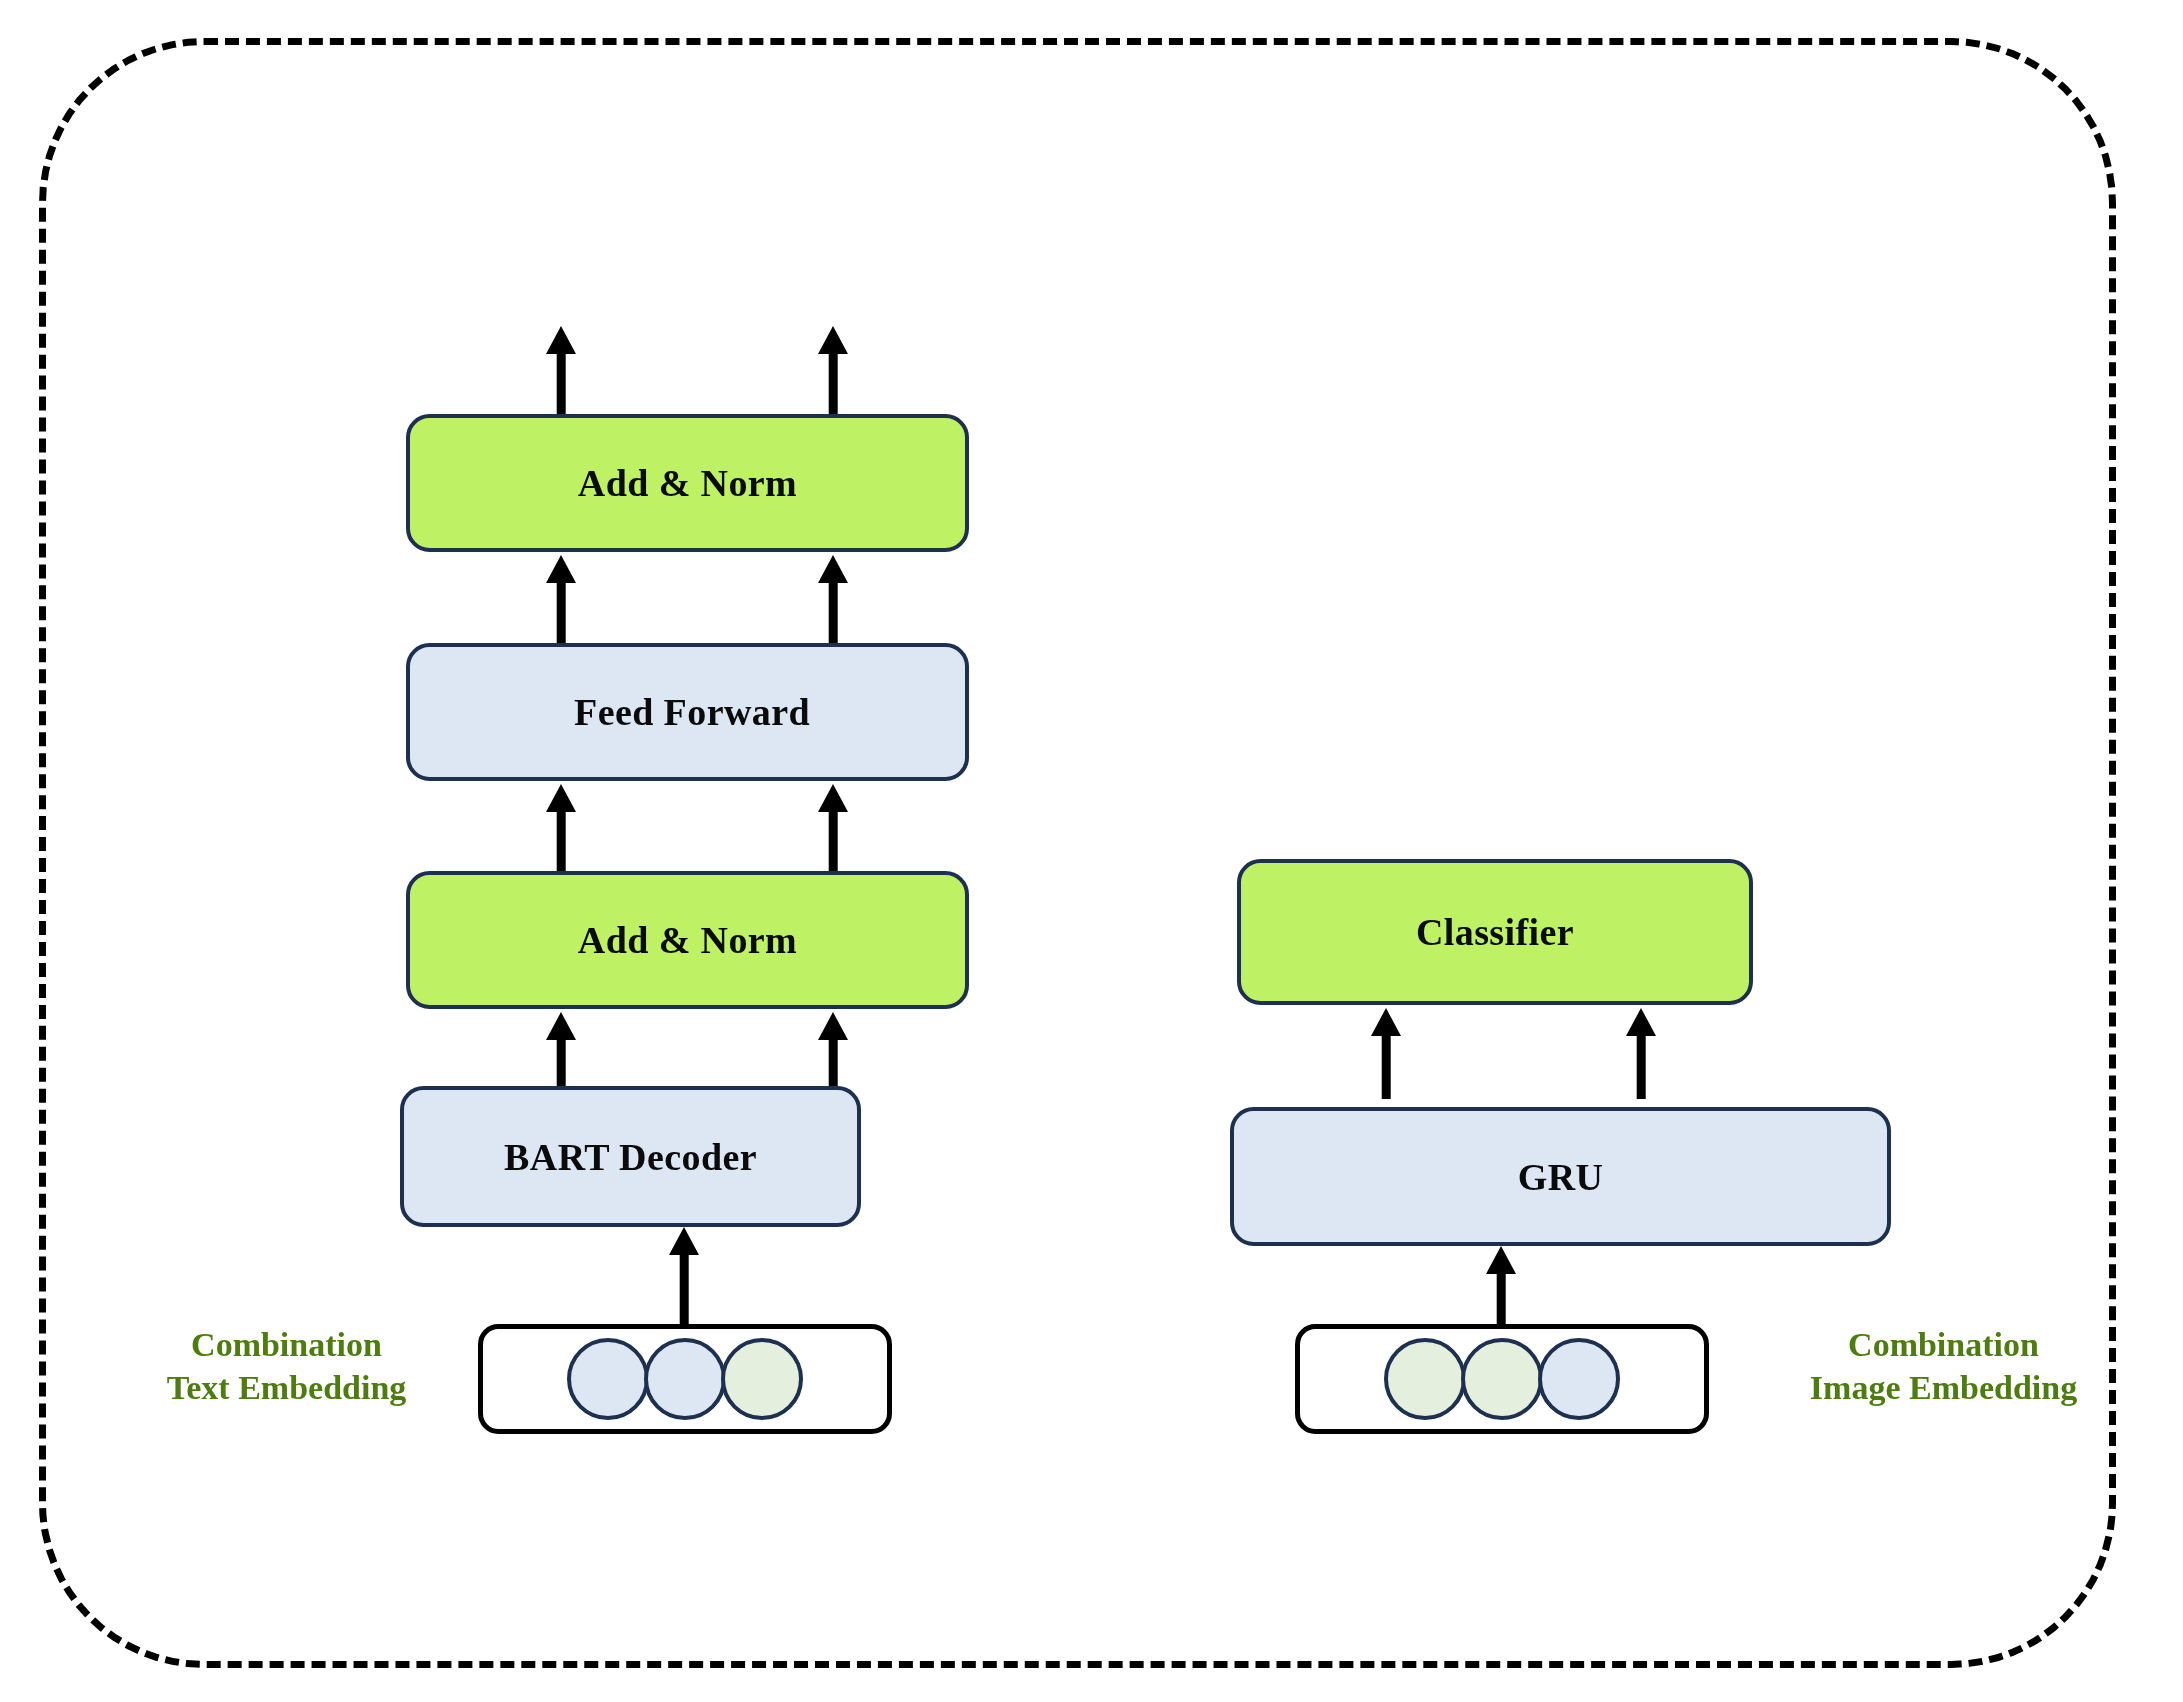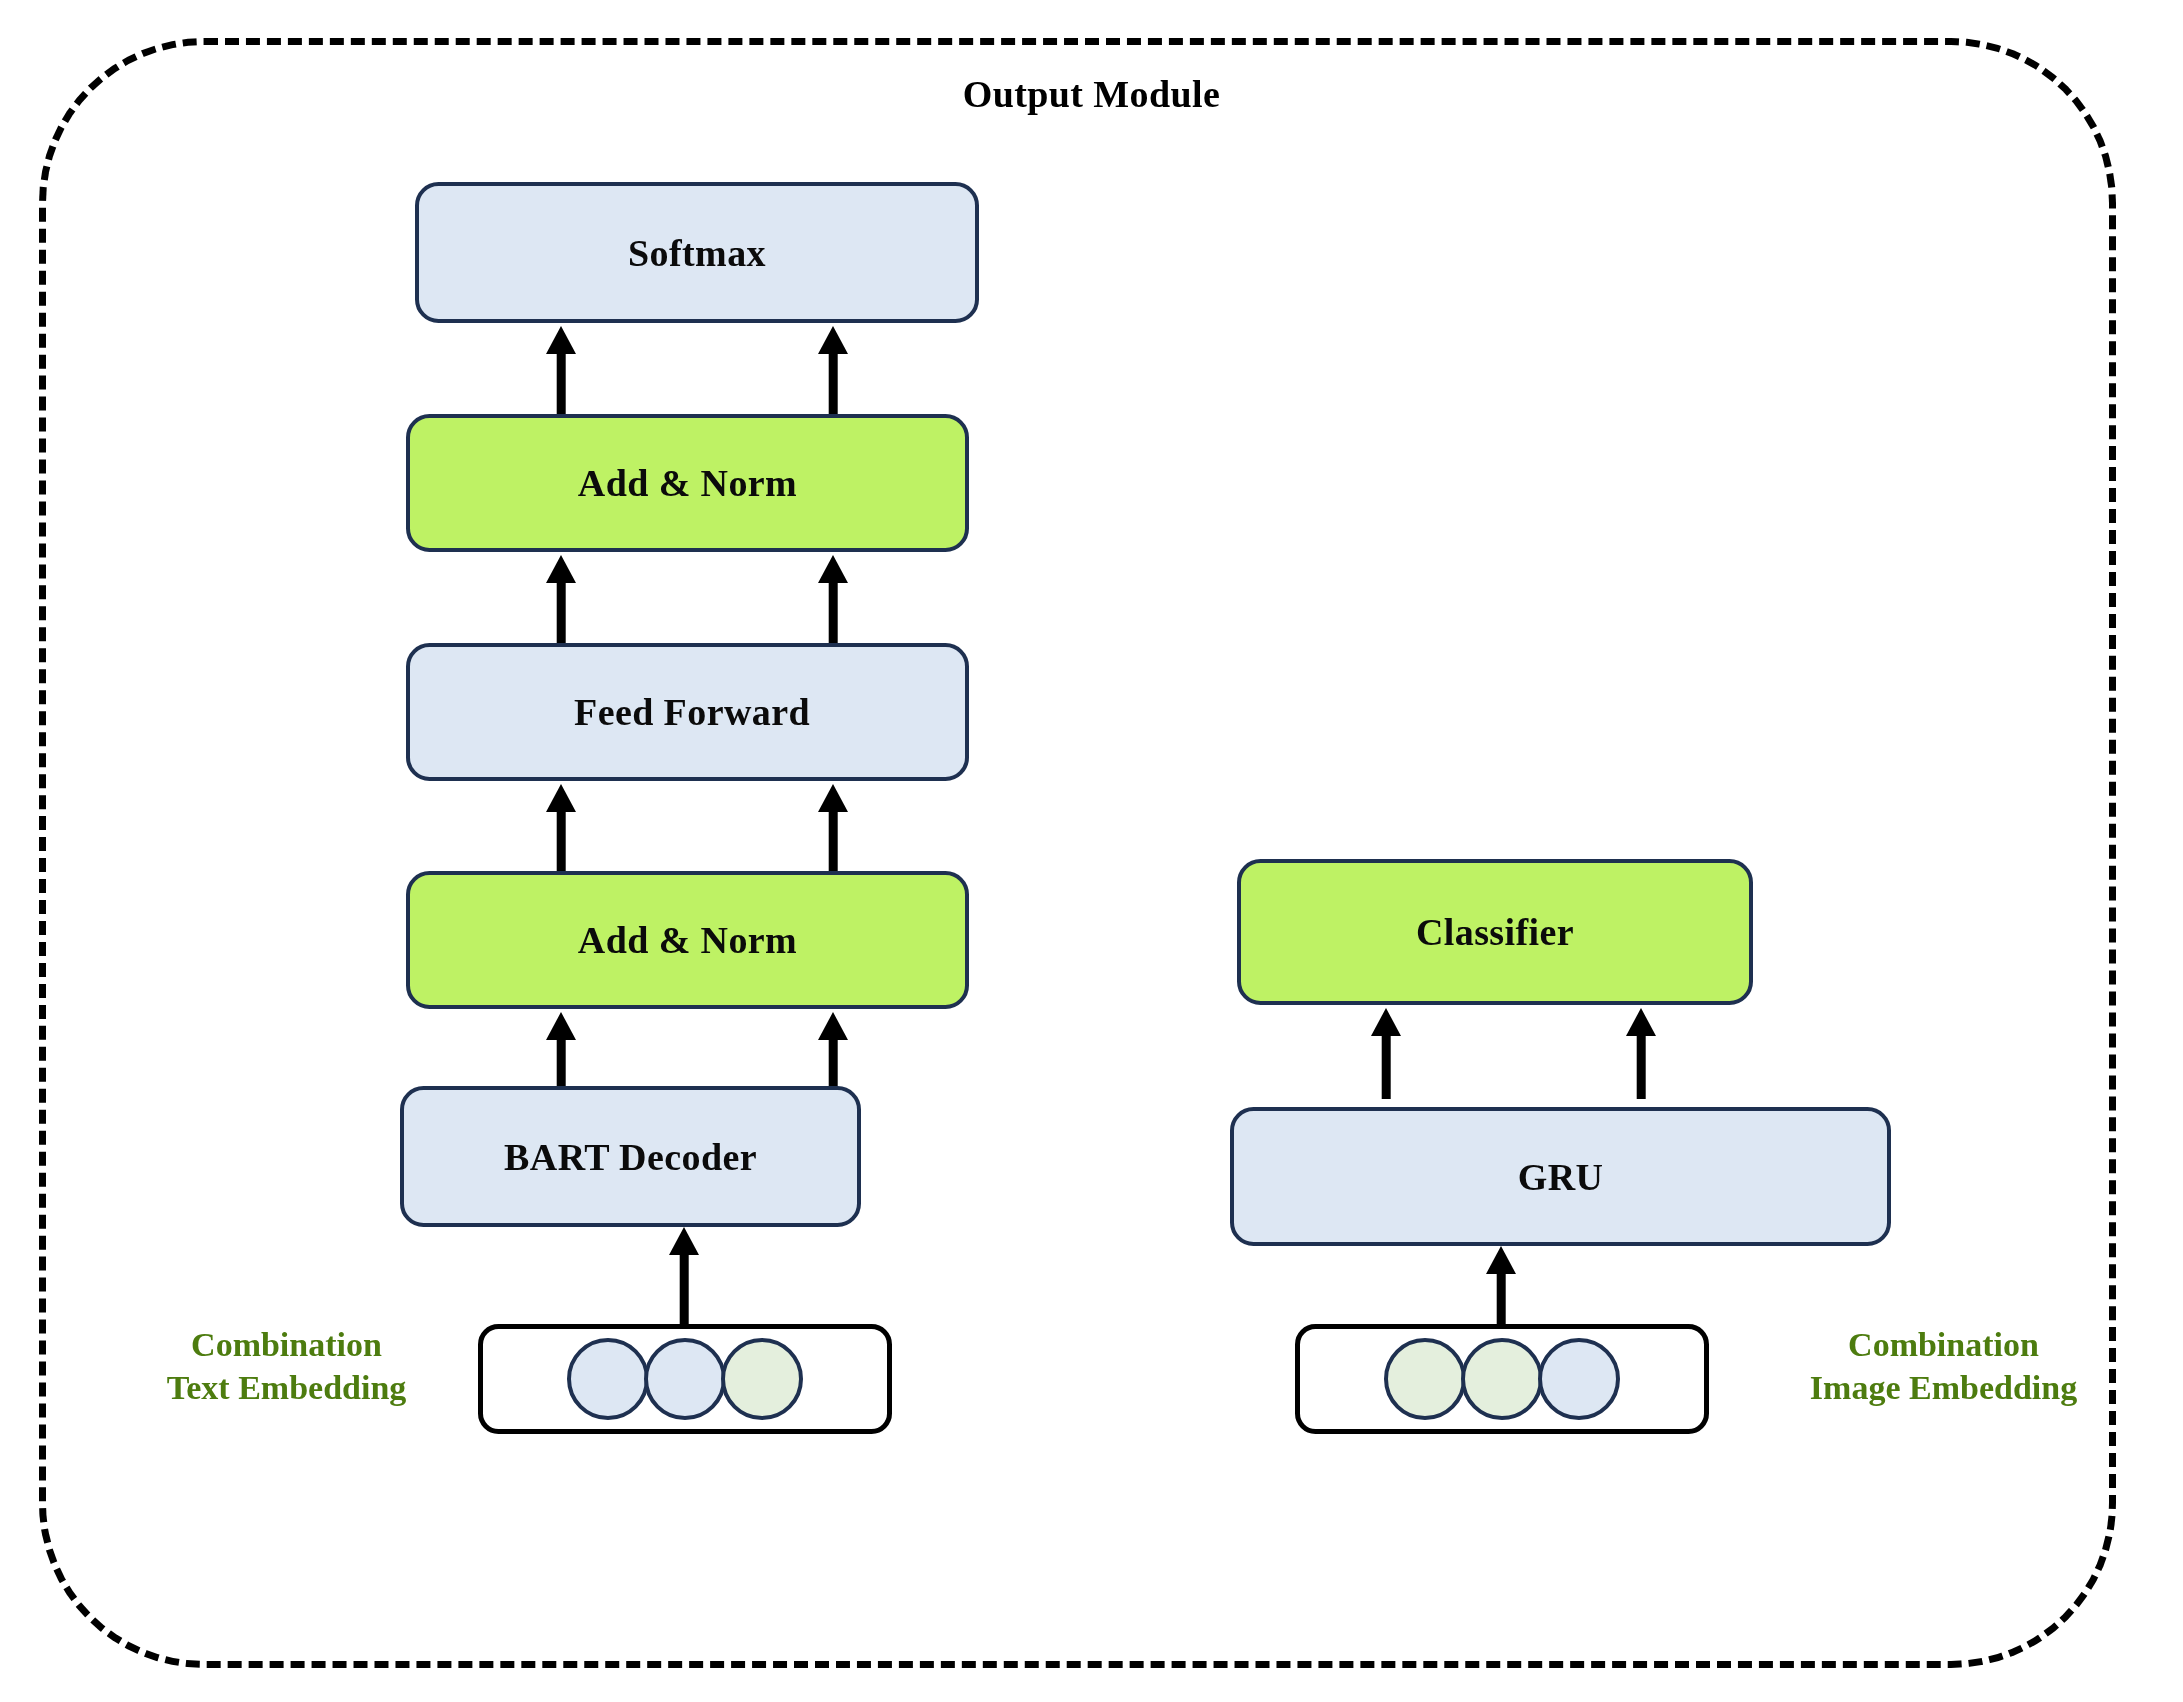--- a/index.html
+++ b/index.html
@@ -123,25 +123,21 @@
   .embed-label.left  { text-align: center; }
   .embed-label.right { text-align: center; }
 </style>
 </head>
 <body>
 
 <div id="canvas">
 
   <div class="module-border"></div>
 
-  <div class="module-title">Output Module</div>
-
-  <div class="node blue" style="left:415px; top:182px; width:564px; height:141px;">
-    <span>Softmax</span>
-  </div>
+
 
   <div class="arrow" style="left:561px; top:326px; height:88px;">
     <div class="head"></div>
       <div class="shaft" style="top:23.5px; height:64px;"></div>
   </div>
   <div class="arrow" style="left:833px; top:326px; height:88px;">
     <div class="head"></div>
       <div class="shaft" style="top:23.5px; height:64px;"></div>
   </div>
 

